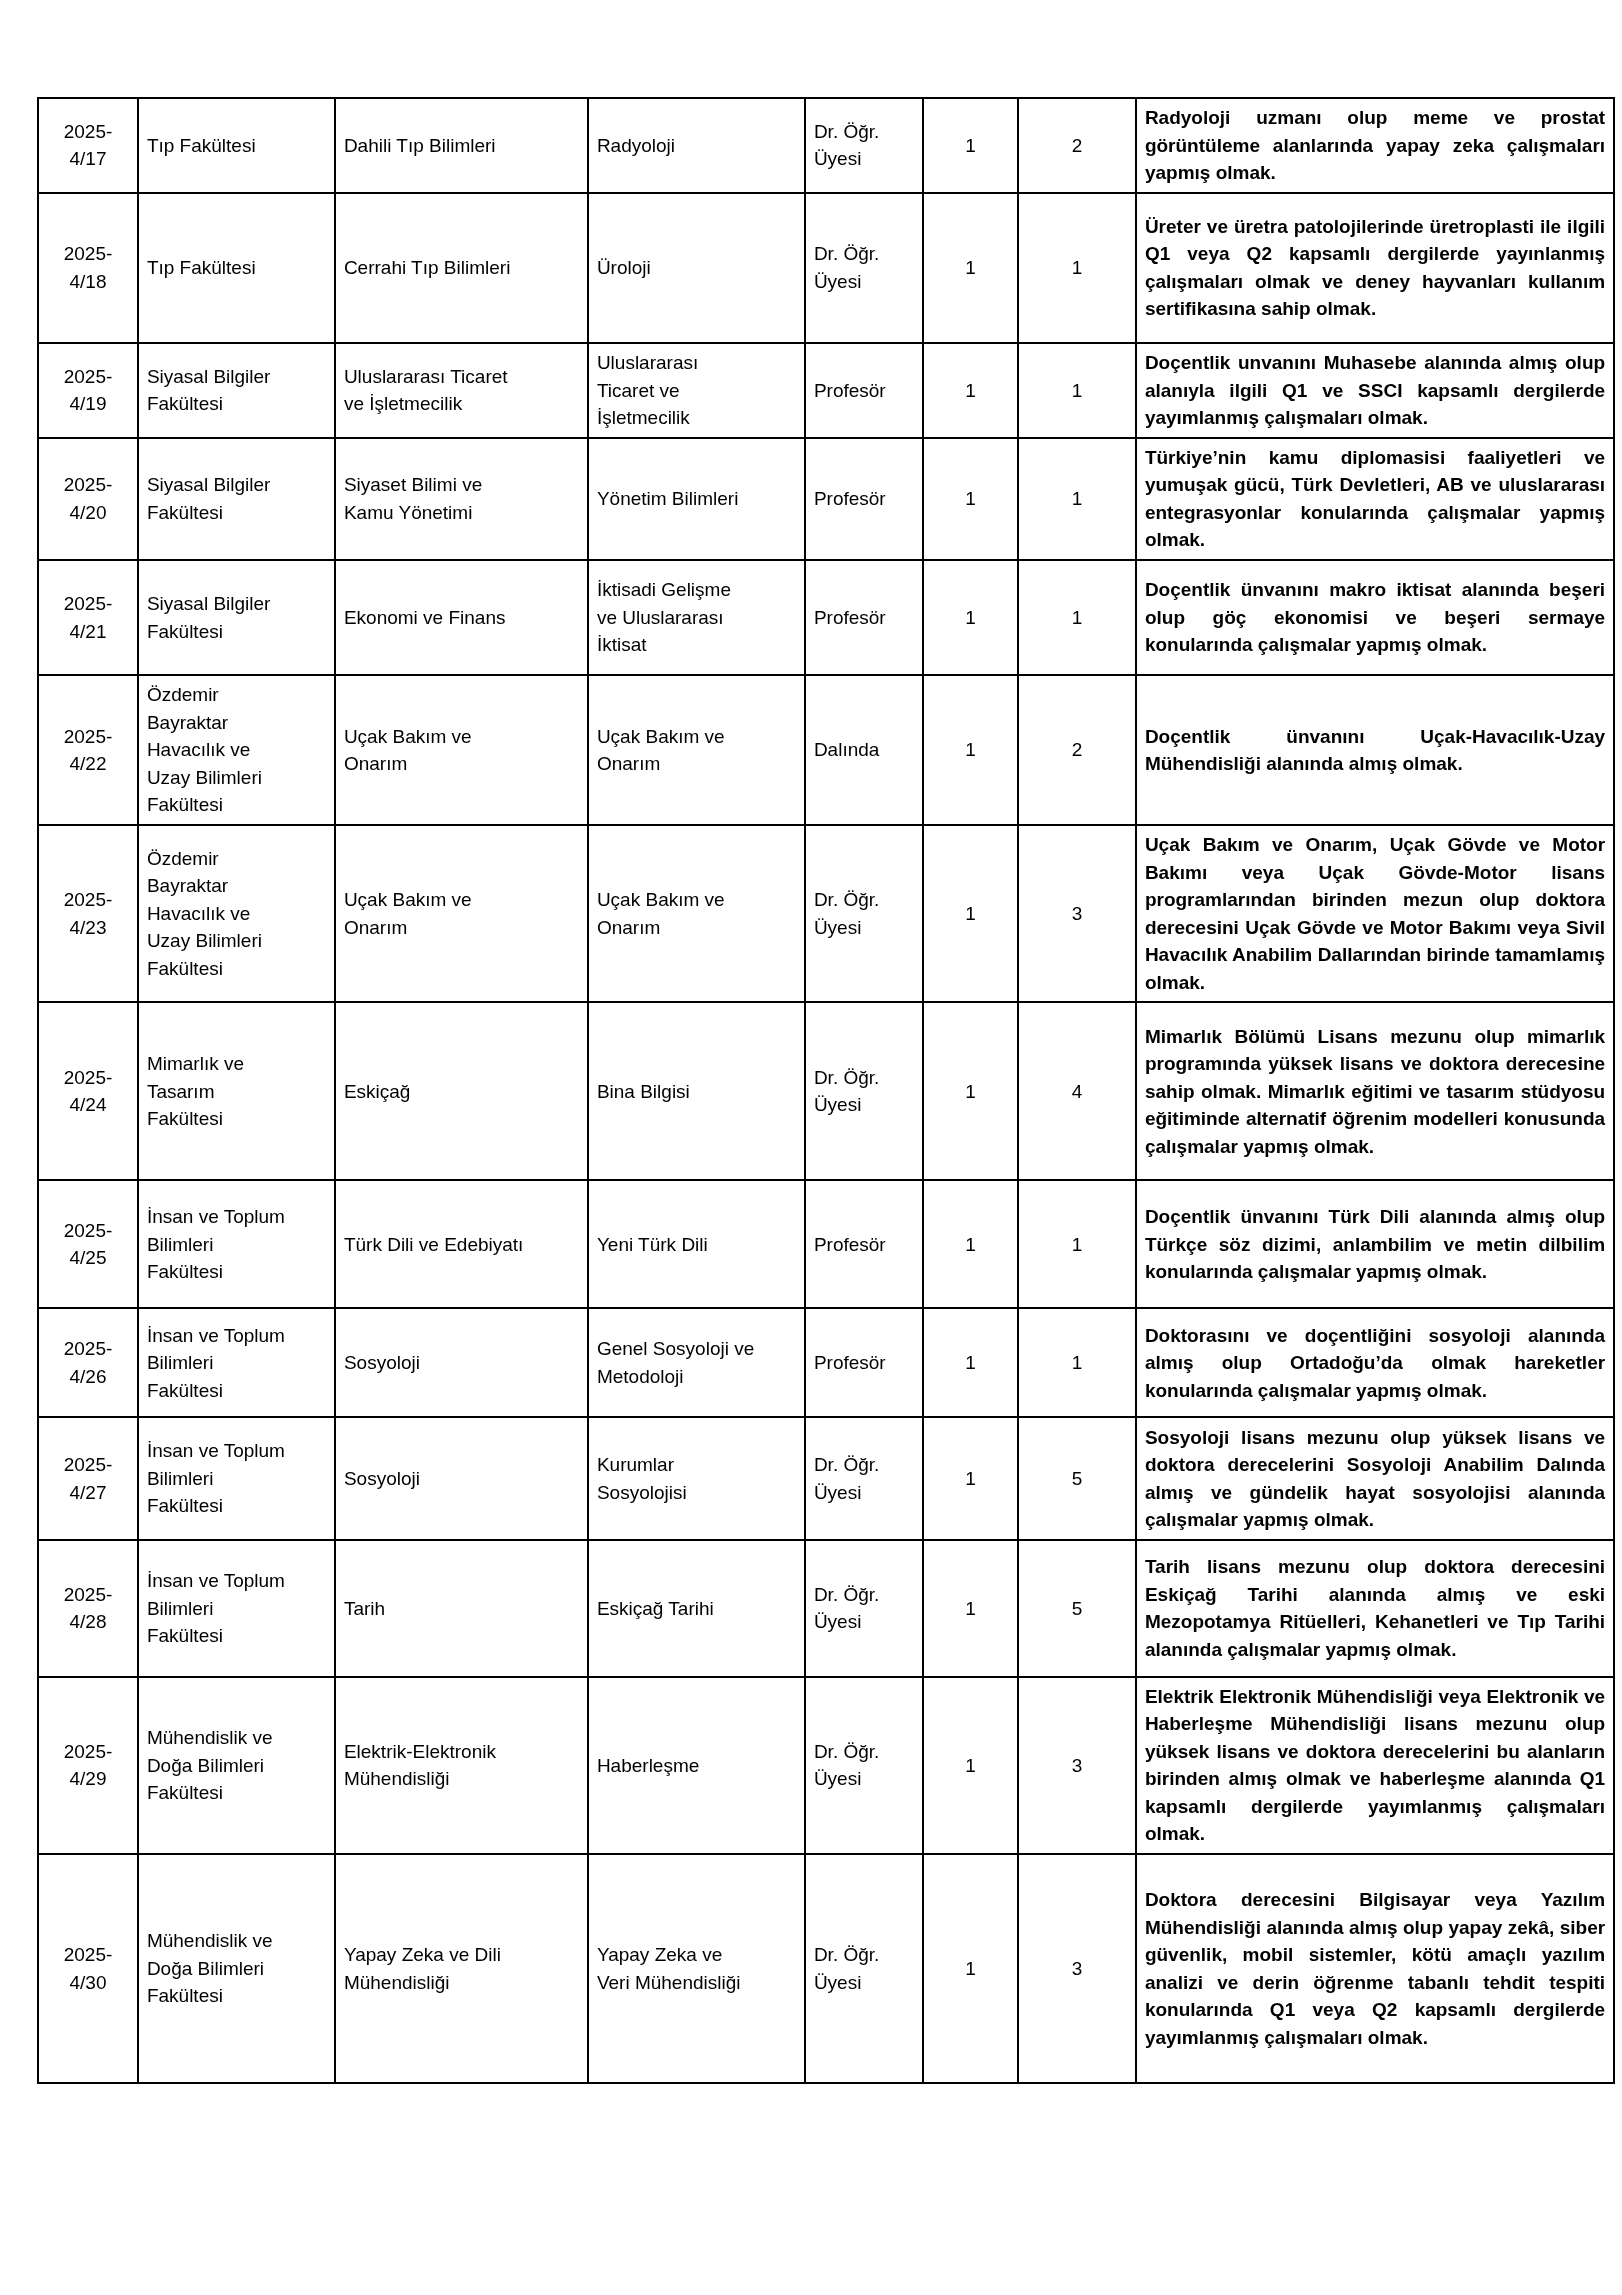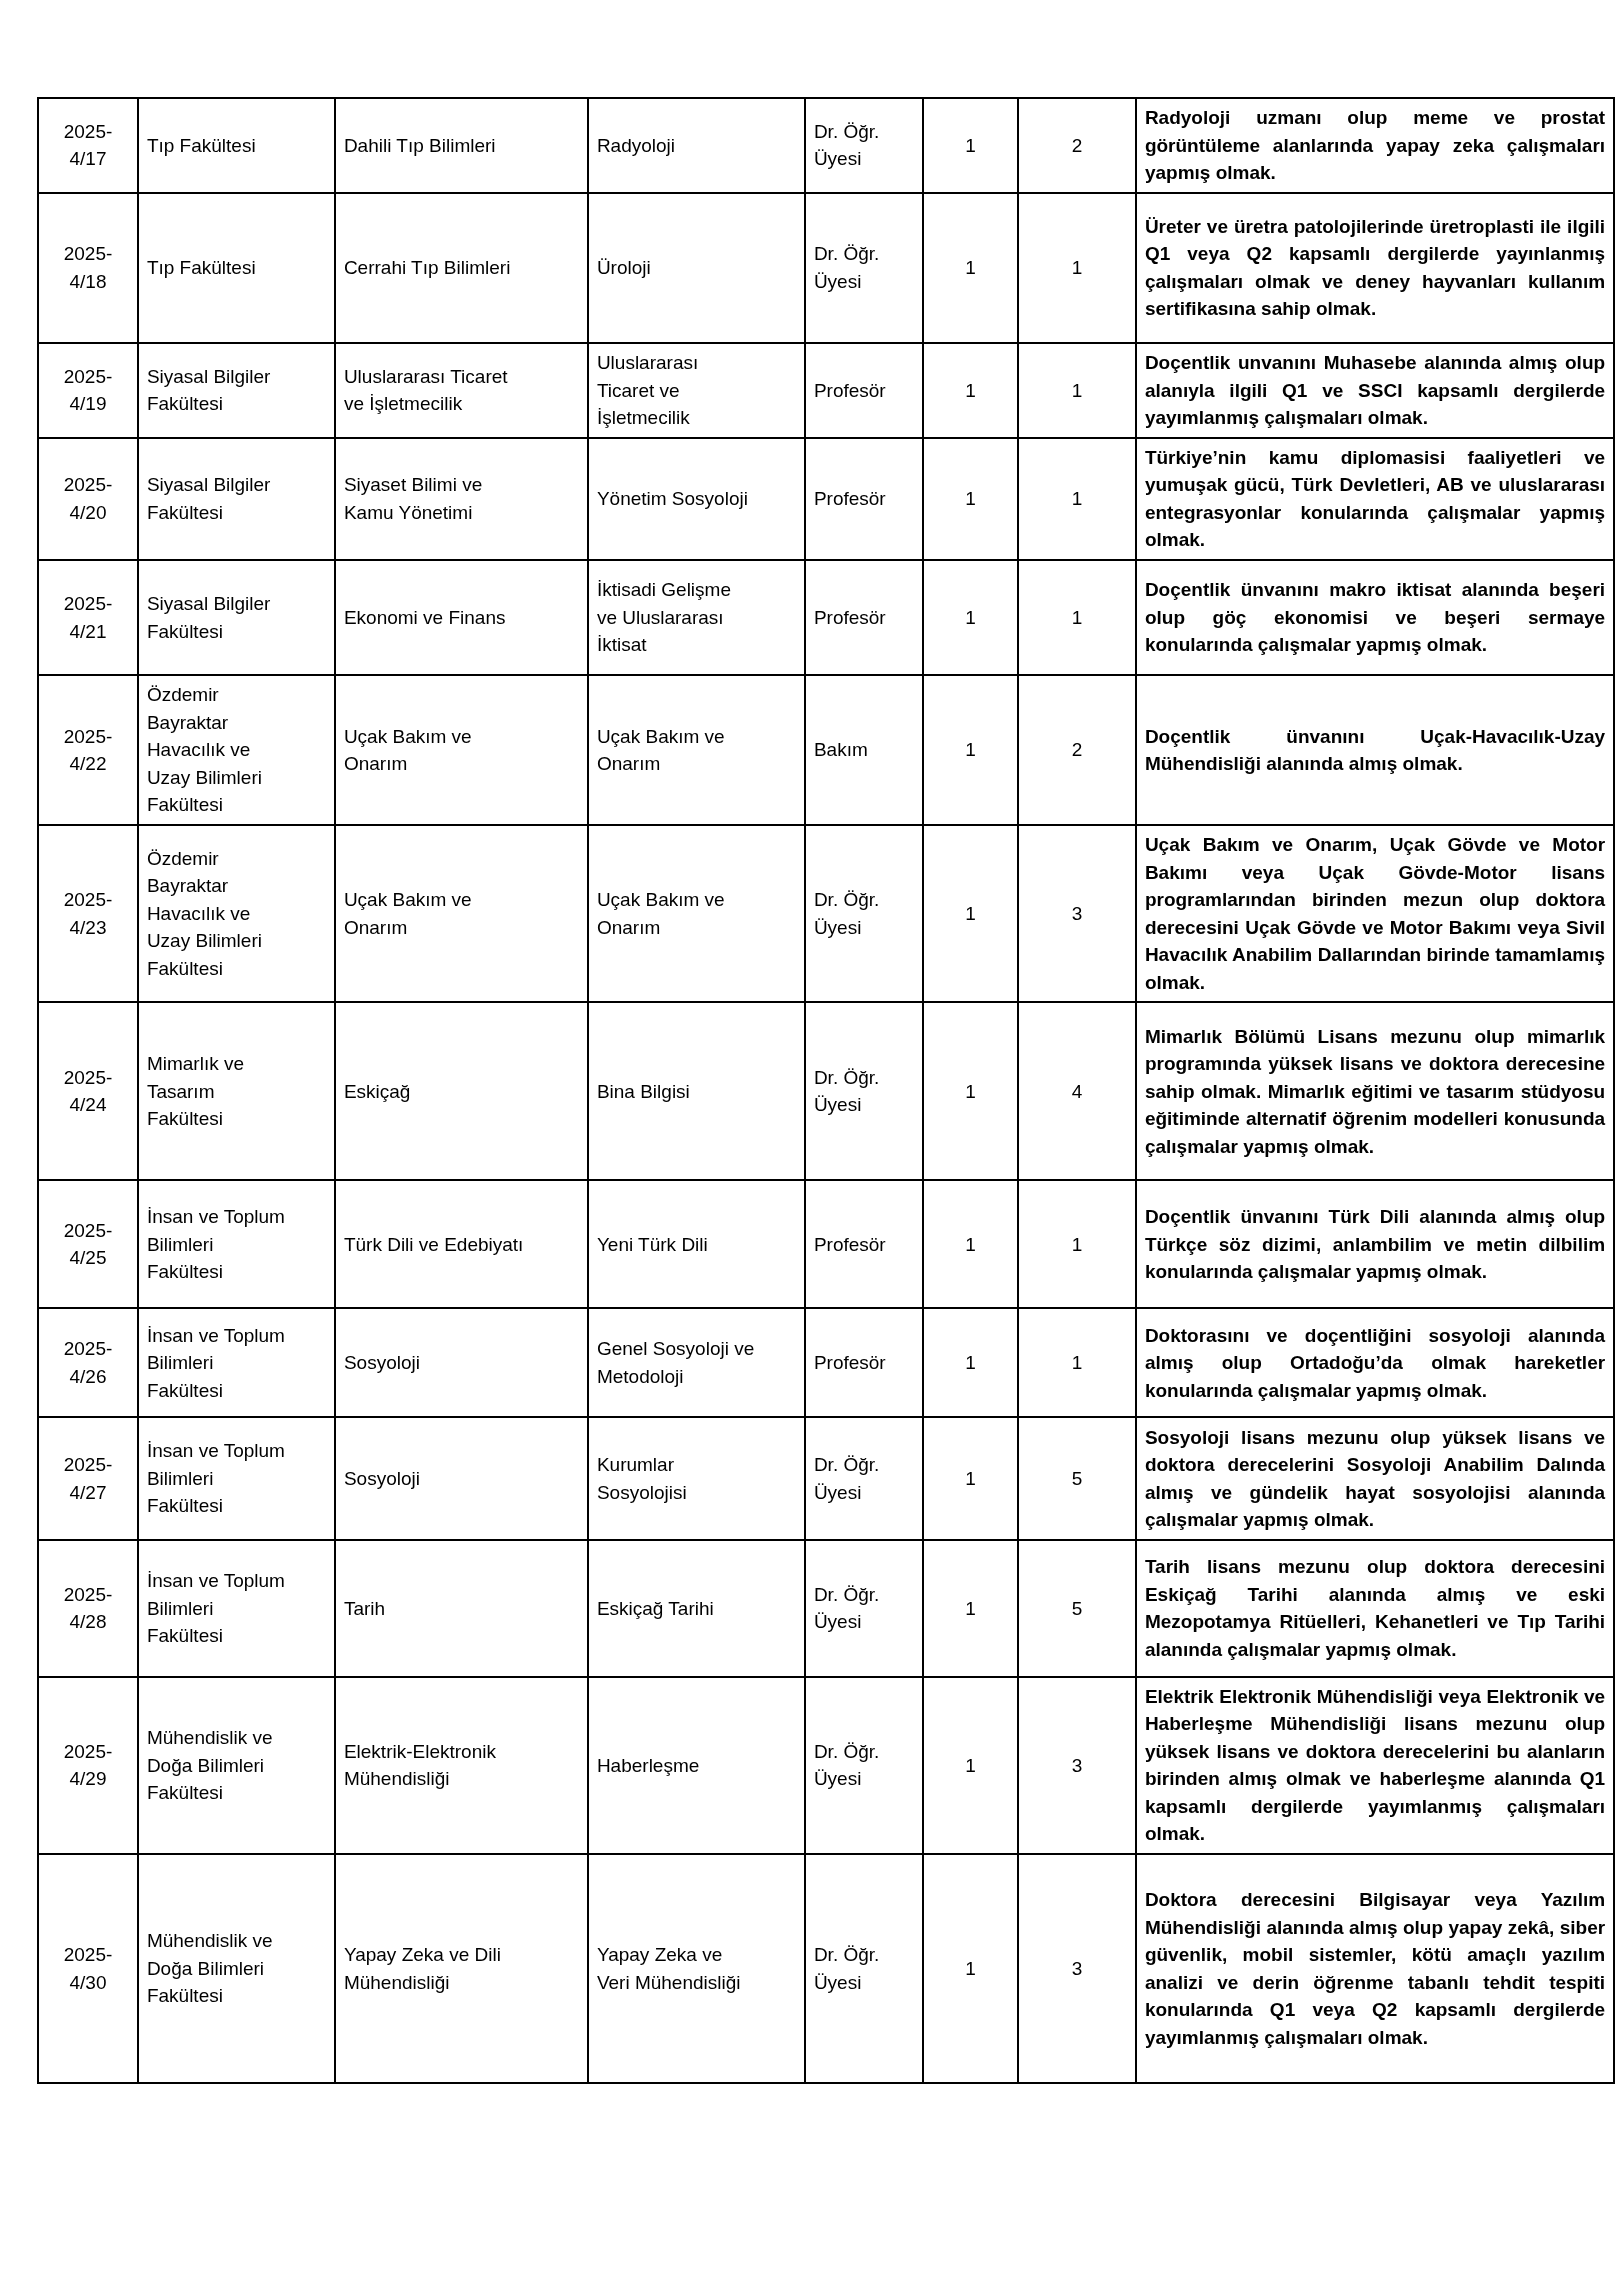--- a/index.html
+++ b/index.html
@@ -115,21 +115,21 @@
     <td class="c-num">1</td>
     <td class="c-desc">Doçentlik unvanını Muhasebe alanında almış olup alanıyla ilgili Q1 ve SSCI kapsamlı dergilerde yayımlanmış çalışmaları olmak.</td>
   </tr>
         <tr style="height: 111px;">
     <td class="c-code">2025-
 4/20</td>
     <td class="c-fac">Siyasal Bilgiler
 Fakültesi</td>
     <td class="c-dep">Siyaset Bilimi ve
 Kamu Yönetimi</td>
-    <td class="c-prog">Yönetim Sosyoloji</td>
+    <td class="c-prog">Yönetim Bilimleri</td>
     <td class="c-title">Profesör</td>
     <td class="c-num">1</td>
     <td class="c-num">1</td>
     <td class="c-desc">Türkiye’nin kamu diplomasisi faaliyetleri ve yumuşak gücü, Türk Devletleri, AB ve uluslararası entegrasyonlar konularında çalışmalar yapmış olmak.</td>
   </tr>
         <tr style="height: 115px;">
     <td class="c-code">2025-
 4/21</td>
     <td class="c-fac">Siyasal Bilgiler
 Fakültesi</td>
@@ -147,21 +147,21 @@
 4/22</td>
     <td class="c-fac">Özdemir
 Bayraktar
 Havacılık ve
 Uzay Bilimleri
 Fakültesi</td>
     <td class="c-dep">Uçak Bakım ve
 Onarım</td>
     <td class="c-prog">Uçak Bakım ve
 Onarım</td>
-    <td class="c-title">Bakım</td>
+    <td class="c-title">Dalında</td>
     <td class="c-num">1</td>
     <td class="c-num">2</td>
     <td class="c-desc">Doçentlik ünvanını Uçak-Havacılık-Uzay Mühendisliği alanında almış olmak.</td>
   </tr>
         <tr style="height: 177px;">
     <td class="c-code">2025-
 4/23</td>
     <td class="c-fac">Özdemir
 Bayraktar
 Havacılık ve

